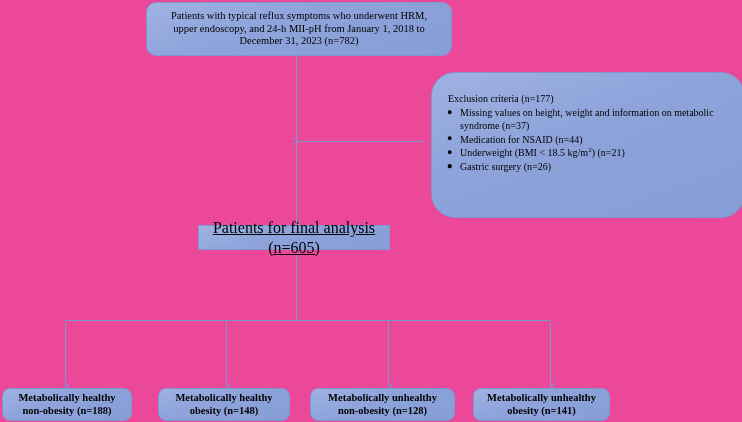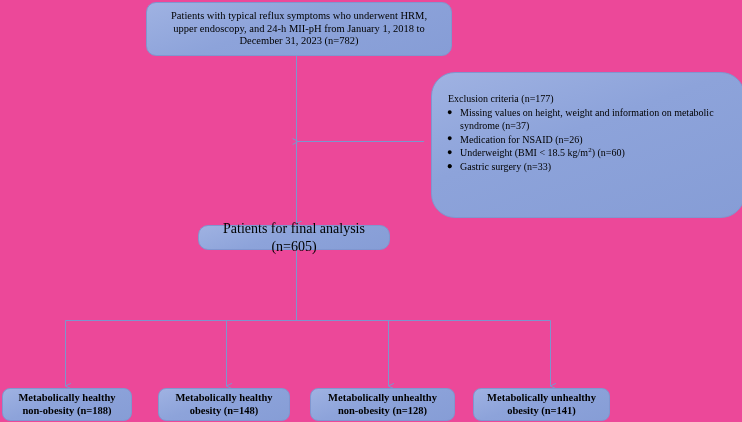--- a/index.html
+++ b/index.html
@@ -44,22 +44,23 @@
     left: 424px; top: 72px; width: 314px; height: 146px;
     border-radius: 24px;
     display: block;
     padding: 20px 14px 10px 14px;
     text-align: left;
     font-size: 10px;
     margin-left: 7px;
   }
   #node-final {
     left: 198px; top: 225px; width: 192px; height: 25px;
-    font-size: 14px;
-    border-radius: 10px;
+    font-size: 16px;
+    border-radius: 0;
+    text-decoration: underline;
   }
   .leaf {
     top: 388px; height: 33px;
     font-size: 10.5px;
     border-radius: 8px;
     font-weight: bold;
   }
   #leaf-0 { left: 2px;   width: 130px; }
   #leaf-1 { left: 158px; width: 132px; }
   #leaf-2 { left: 310px; width: 145px; }
@@ -134,32 +135,32 @@
 
   <div class="node" id="node-exclusion">
     <div class="excl-title">Exclusion criteria (n=177)</div>
     <ul class="excl-list">
       <li>
         <span class="bullet">●</span>
         <span>Missing values on height, weight and information on metabolic syndrome (n=37)</span>
       </li>
       <li>
         <span class="bullet">●</span>
-        <span>Medication for NSAID (n=26)</span>
+        <span>Medication for NSAID (n=44)</span>
       </li>
       <li>
         <span class="bullet">●</span>
-        <span>Underweight (BMI &lt; 18.5 kg/m</span><span class="sup">2</span><span>) (n=60)</span>
+        <span>Underweight (BMI &lt; 18.5 kg/m</span><span class="sup">2</span><span>) (n=21)</span>
       </li>
       <li>
         <span class="bullet">●</span>
       </li>
       <li>
         <span class="bullet">●</span>
-        <span>Gastric surgery (n=33)</span>
+        <span>Gastric surgery (n=26)</span>
       </li>
     </ul>
   </div>
 
   <div class="node" id="node-final">
     <span class="node-text">Patients for final analysis (n=605)</span>
   </div>
 
   <div class="node leaf" id="leaf-0">
     <span class="node-text">Metabolically healthy

